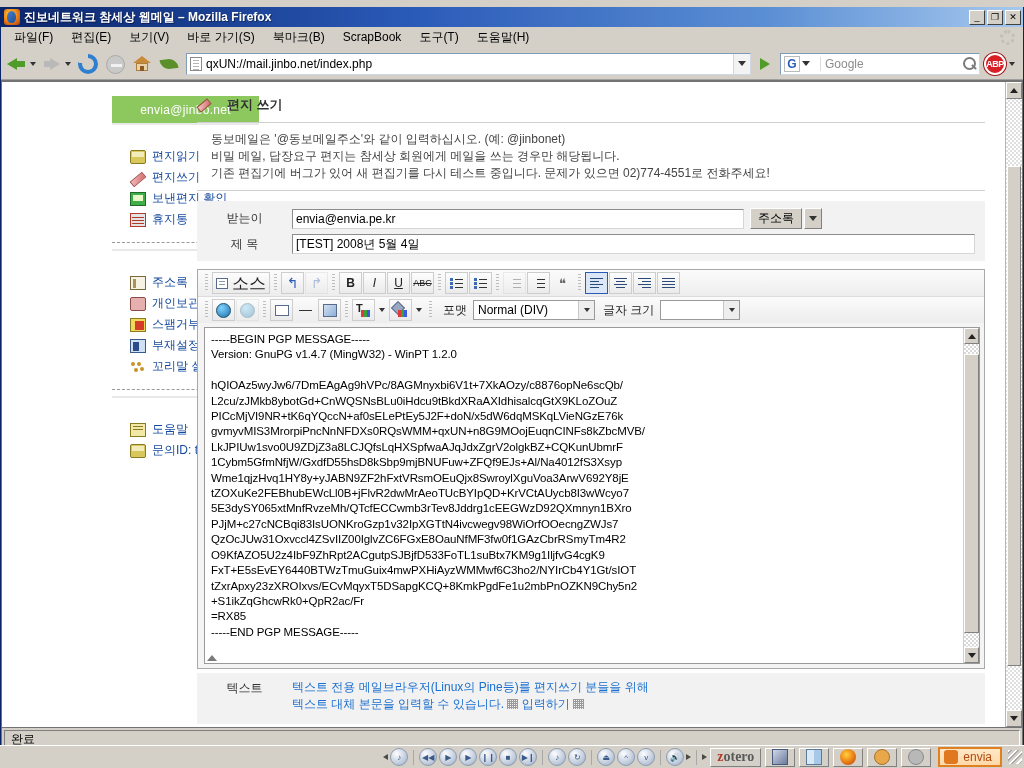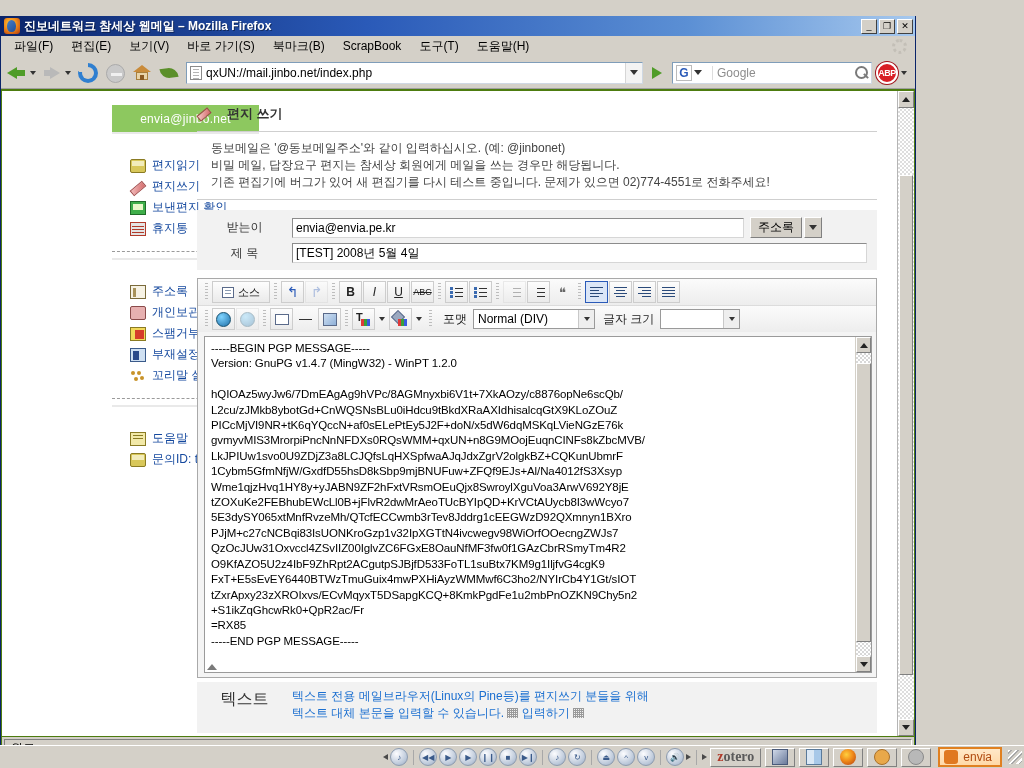--- a/index.html
+++ b/index.html
@@ -7,23 +7,23 @@
     margin: 0; padding: 0;
     width: 1024px; height: 768px;
     overflow: hidden;
     font-family: "Liberation Sans", sans-serif;
     font-size: 12px;
     background: #d4d0c8;
   }
 
   
   #window {
-    position: absolute; left: 0; top: 16px;
-    width: 916px; height: 745px;
-    background: #4d7c0f;
+    position: absolute; left: 0; top: 7px;
+    width: 1024px; height: 745px;
+    background: #737373;
     border: 1px solid #0a246a;
     border-top: none;
   }
 
   
   #titlebar {
     height: 20px;
     background: linear-gradient(to right, #0a246a 0%, #2a5ab8 40%, #5b8fd4 75%, #a6c8ee 100%);
     display: flex; align-items: center;
     padding: 0 2px 0 3px;
@@ -339,21 +339,21 @@
     background:#d4d0c8; border:1px solid; border-color:#fff #808080 #808080 #fff;
   }
   .tri-up-sm{width:0;height:0;border-left:4px solid transparent;border-right:4px solid transparent;border-bottom:5px solid #222;}
   .tri-dn-sm{width:0;height:0;border-left:4px solid transparent;border-right:4px solid transparent;border-top:5px solid #222;}
   .resize-corner{ position:absolute; left:2px; bottom:2px; width:0;height:0;
     border-left:5px solid transparent;border-right:5px solid transparent;border-bottom:6px solid #7a7a7a;}
 
   
   #bottom-opts { background:#f2f2f2; padding: 6px 0 4px 0; margin-top: 4px; }
   .brow { display:flex; align-items:flex-start; margin-bottom: 7px; }
-  .blabel { width:95px; text-align:center; font-size:16px; color:#333; flex:none; padding-top:1px;}
+  .blabel { width:95px; text-align:center; font-size:12px; color:#333; flex:none; padding-top:1px;}
   .btext { font-size: 12px; color: #1b6fd0; line-height: 17px; }
   .hatch { display:inline-block;width:11px;height:10px;vertical-align:-1px;
     background: repeating-linear-gradient(to right,#9a9a9a 0 1px,transparent 1px 2px),
                 repeating-linear-gradient(to bottom,#9a9a9a 0 1px,transparent 1px 2px);}
 
   
   #page-scroll {
     width: 17px; flex:none; background: repeating-conic-gradient(#fff 0 25%, #dedede 0 50%) 0 0/4px 4px;
     border-left:1px solid #b5b5b5; display:flex; flex-direction:column;
   }
@@ -582,21 +582,21 @@
             <div class="finput" id="subject-input">[TEST] 2008년 5월 4일</div>
           </div>
         </div>
 
         <div id="editor-wrap">
 
           <div class="etoolbar">
             <div class="gripper"></div>
             <div class="tbtn framed" style="min-width:58px;gap:4px">
               <span class="src-ic"></span>
-              <span style="font-size:11px">소스</span>
+              <span style="font-size:17px">소스</span>
             </div>
             <div class="gripper"></div>
             <div class="tbtn framed">
                 <span class="undo-ic">↰</span>
               </div>
             <div class="tbtn framed disabled">
                 <span class="undo-ic">↱</span>
               </div>
             <div class="gripper"></div>
             <div class="tbtn framed">

